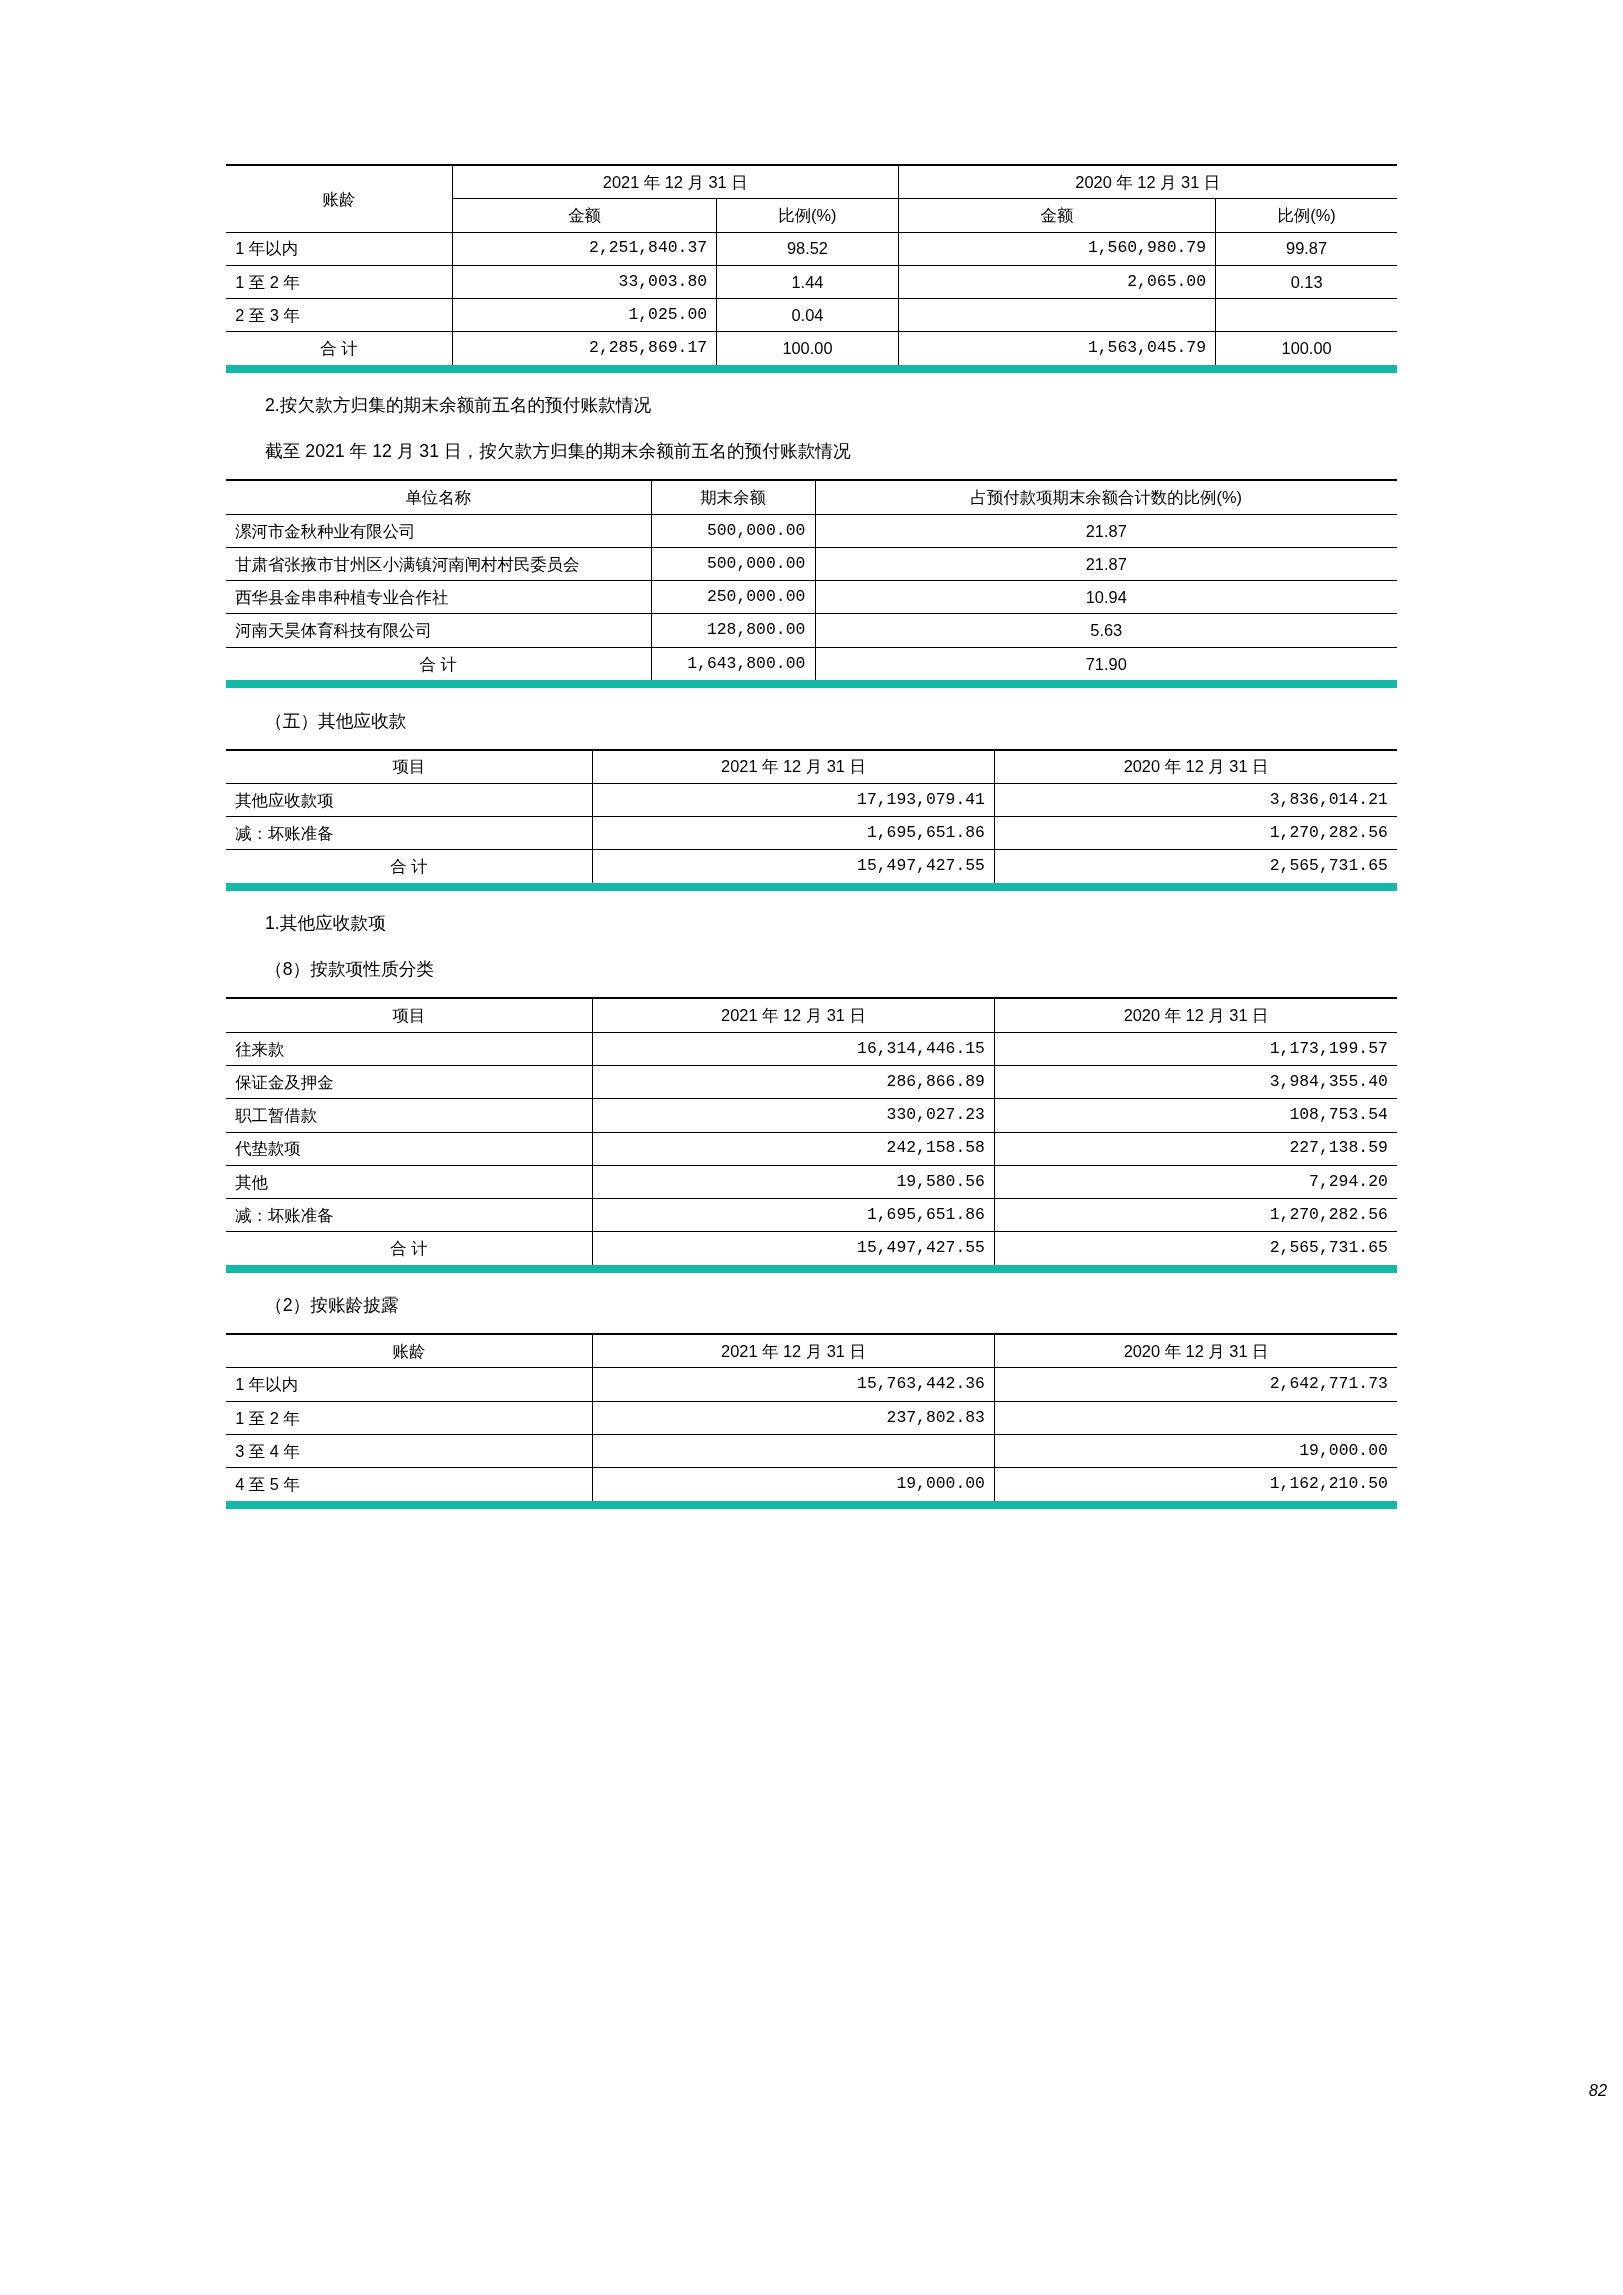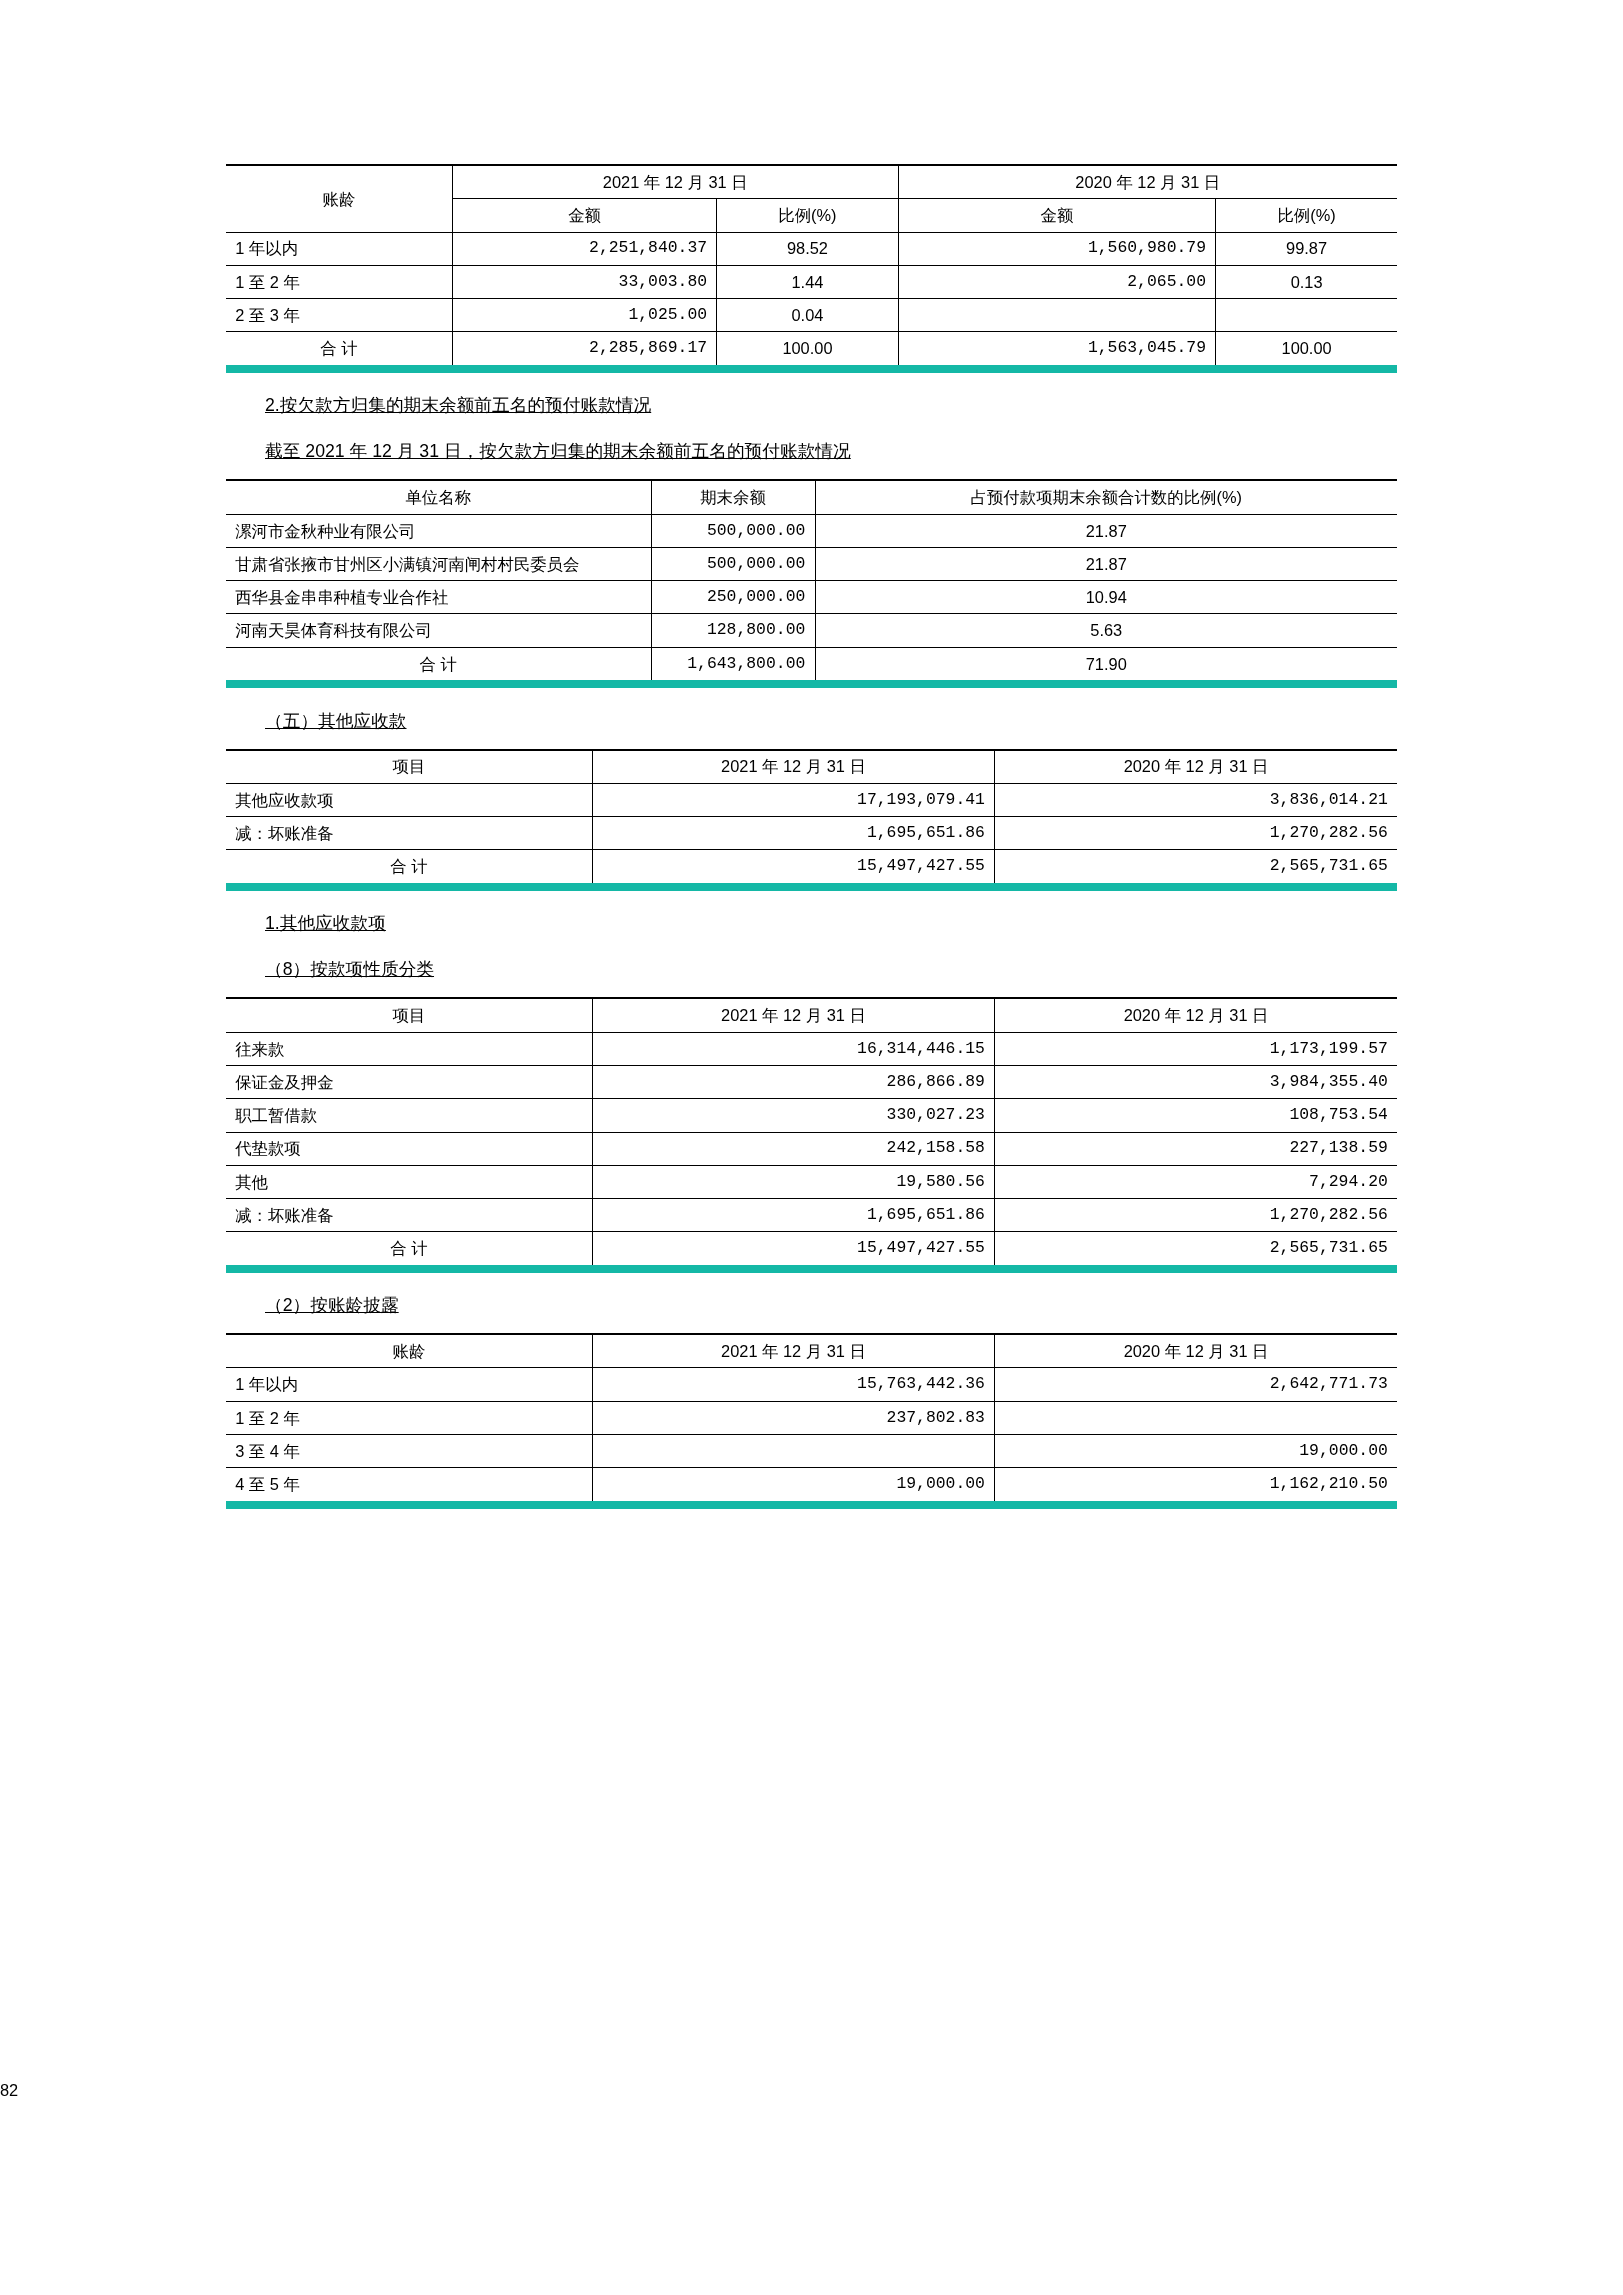--- a/index.html
+++ b/index.html
@@ -47,27 +47,28 @@
     border-right: none !important;
   }
   .c { text-align: center; }
   .r { text-align: right; font-family: Liberation Mono, monospace; }
   .l { text-align: left; }
   .para {
     font-size: 17.7px;
     line-height: 1.5;
     margin: 19.6px 0 14.4px 0;
   }
-  .indent1 { padding-left: 39px; text-decoration: underline; }
+  .indent1 { padding-left: 39px; }
   .pgnum {
     position: absolute;
-    left: 0; right: 0;
+    left: 0; right: 16px;
     top: 2081px;
-    text-align: left;
+    text-align: right;
     font-size: 16.4px;
+    font-style: italic;
   }
   .tbl-wrap { margin-top: 3.9px; }
 </style>
 </head>
 <body>
 
 <div class="page">
 
   <table>
     <colgroup>

